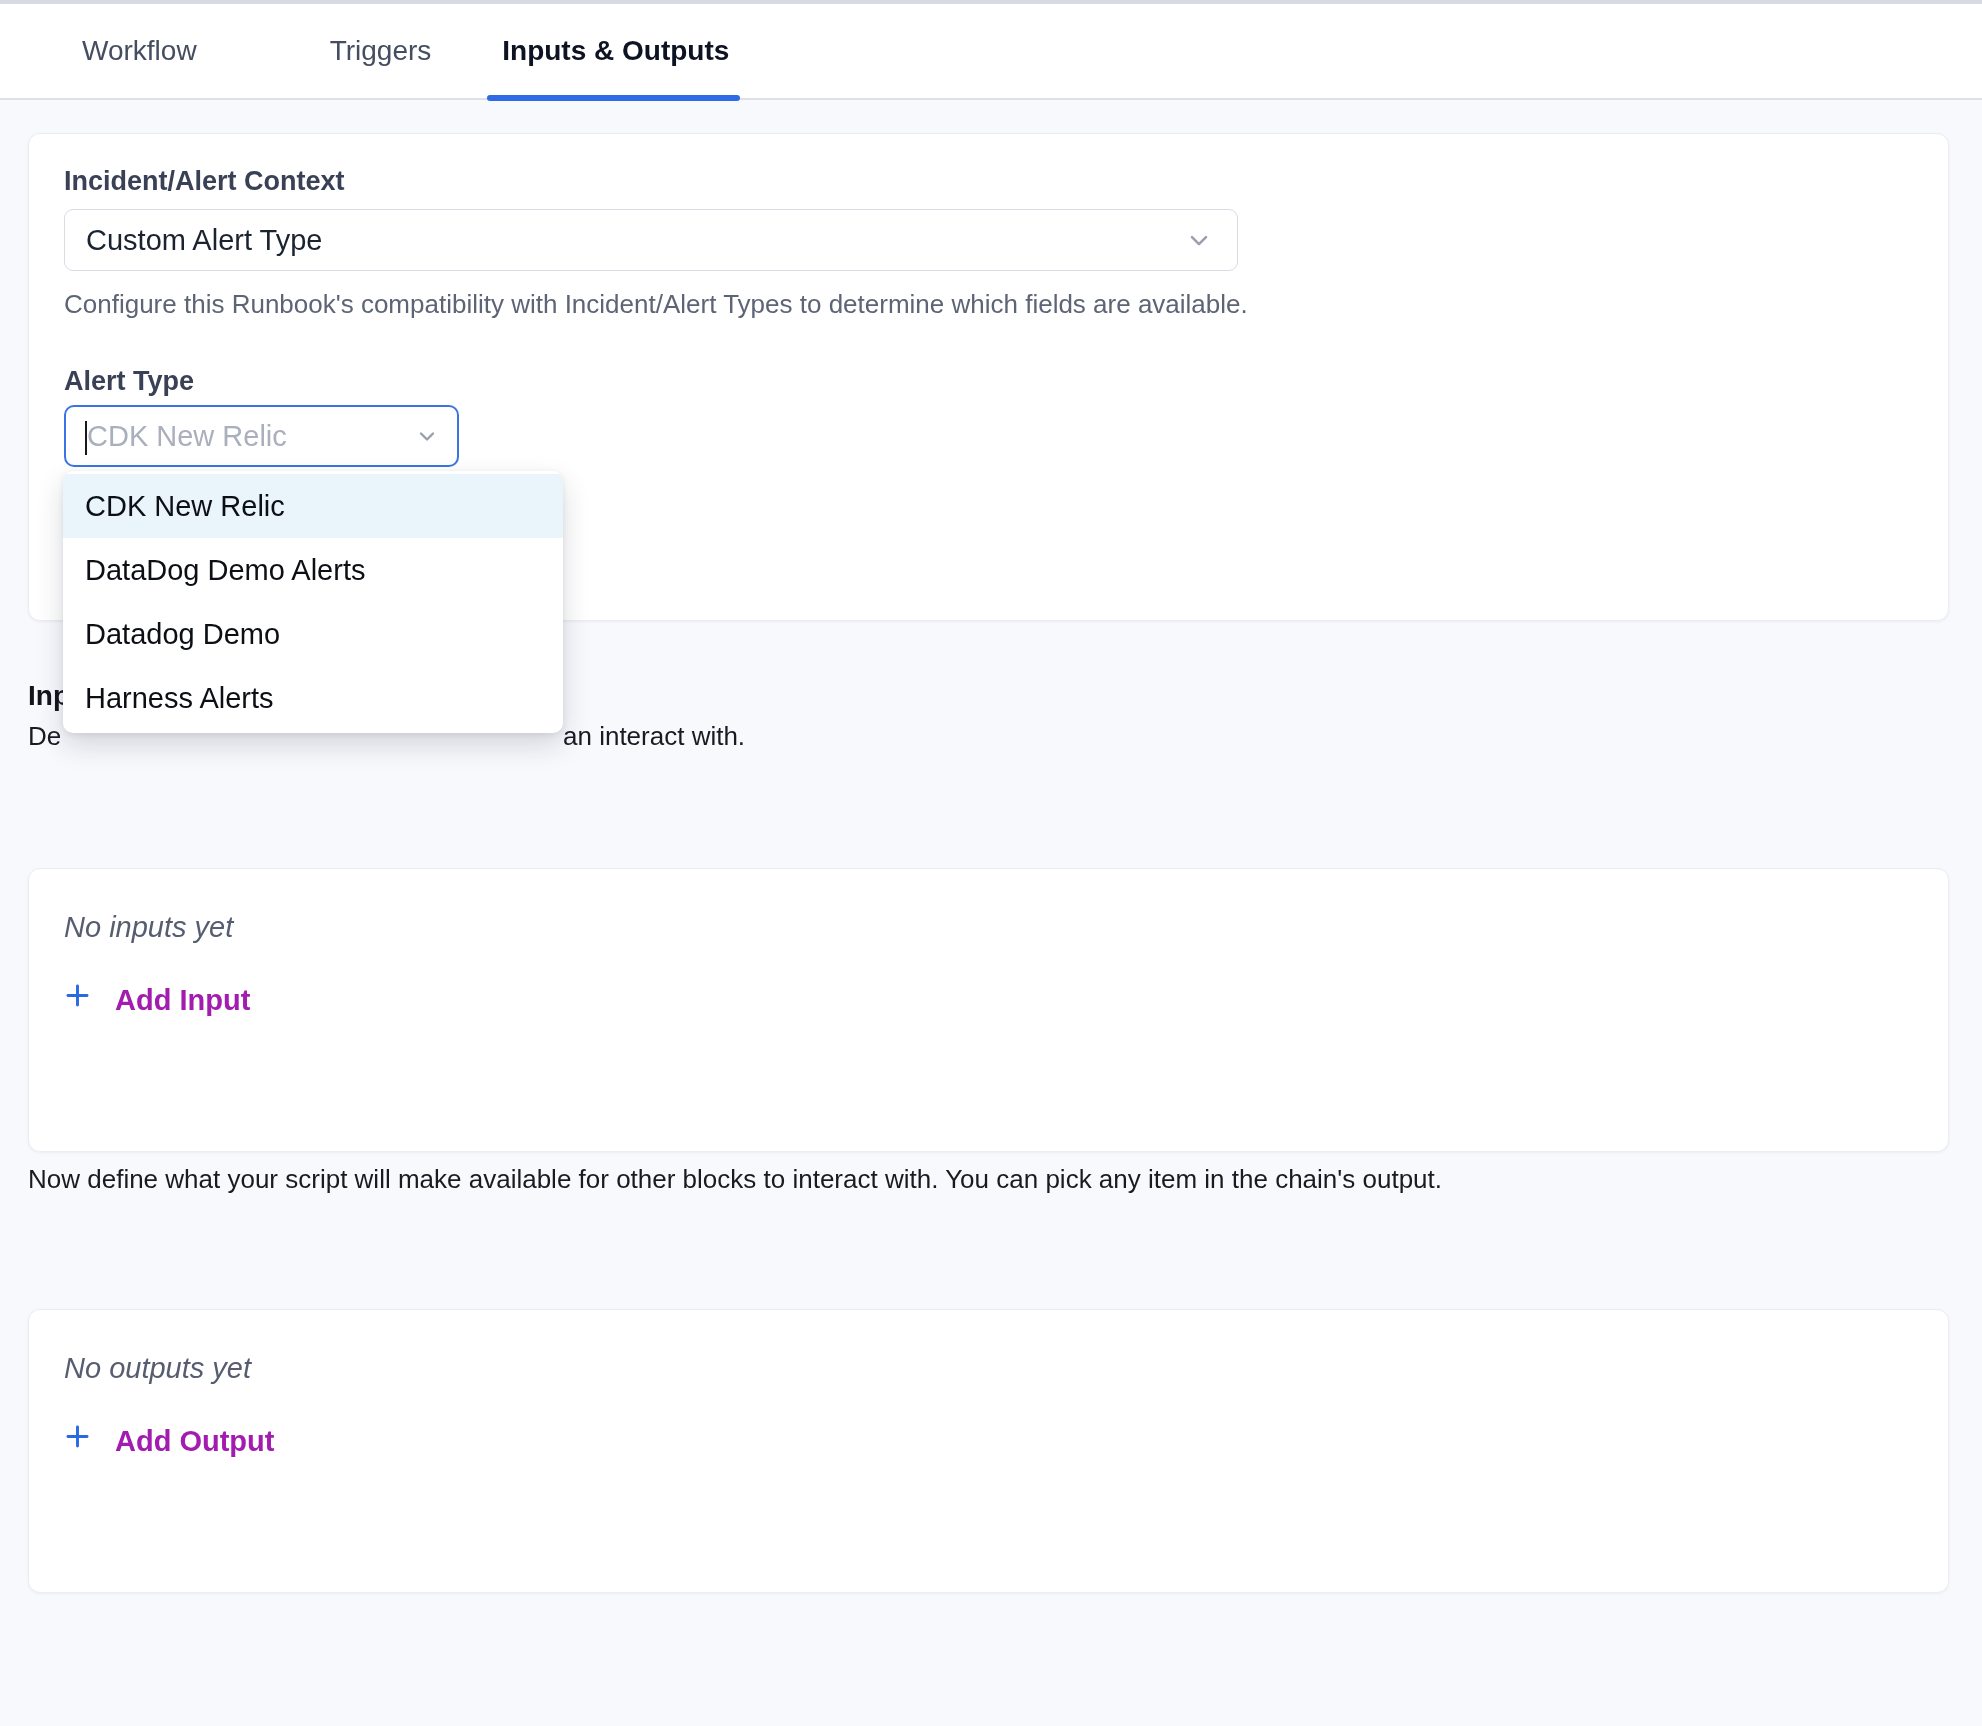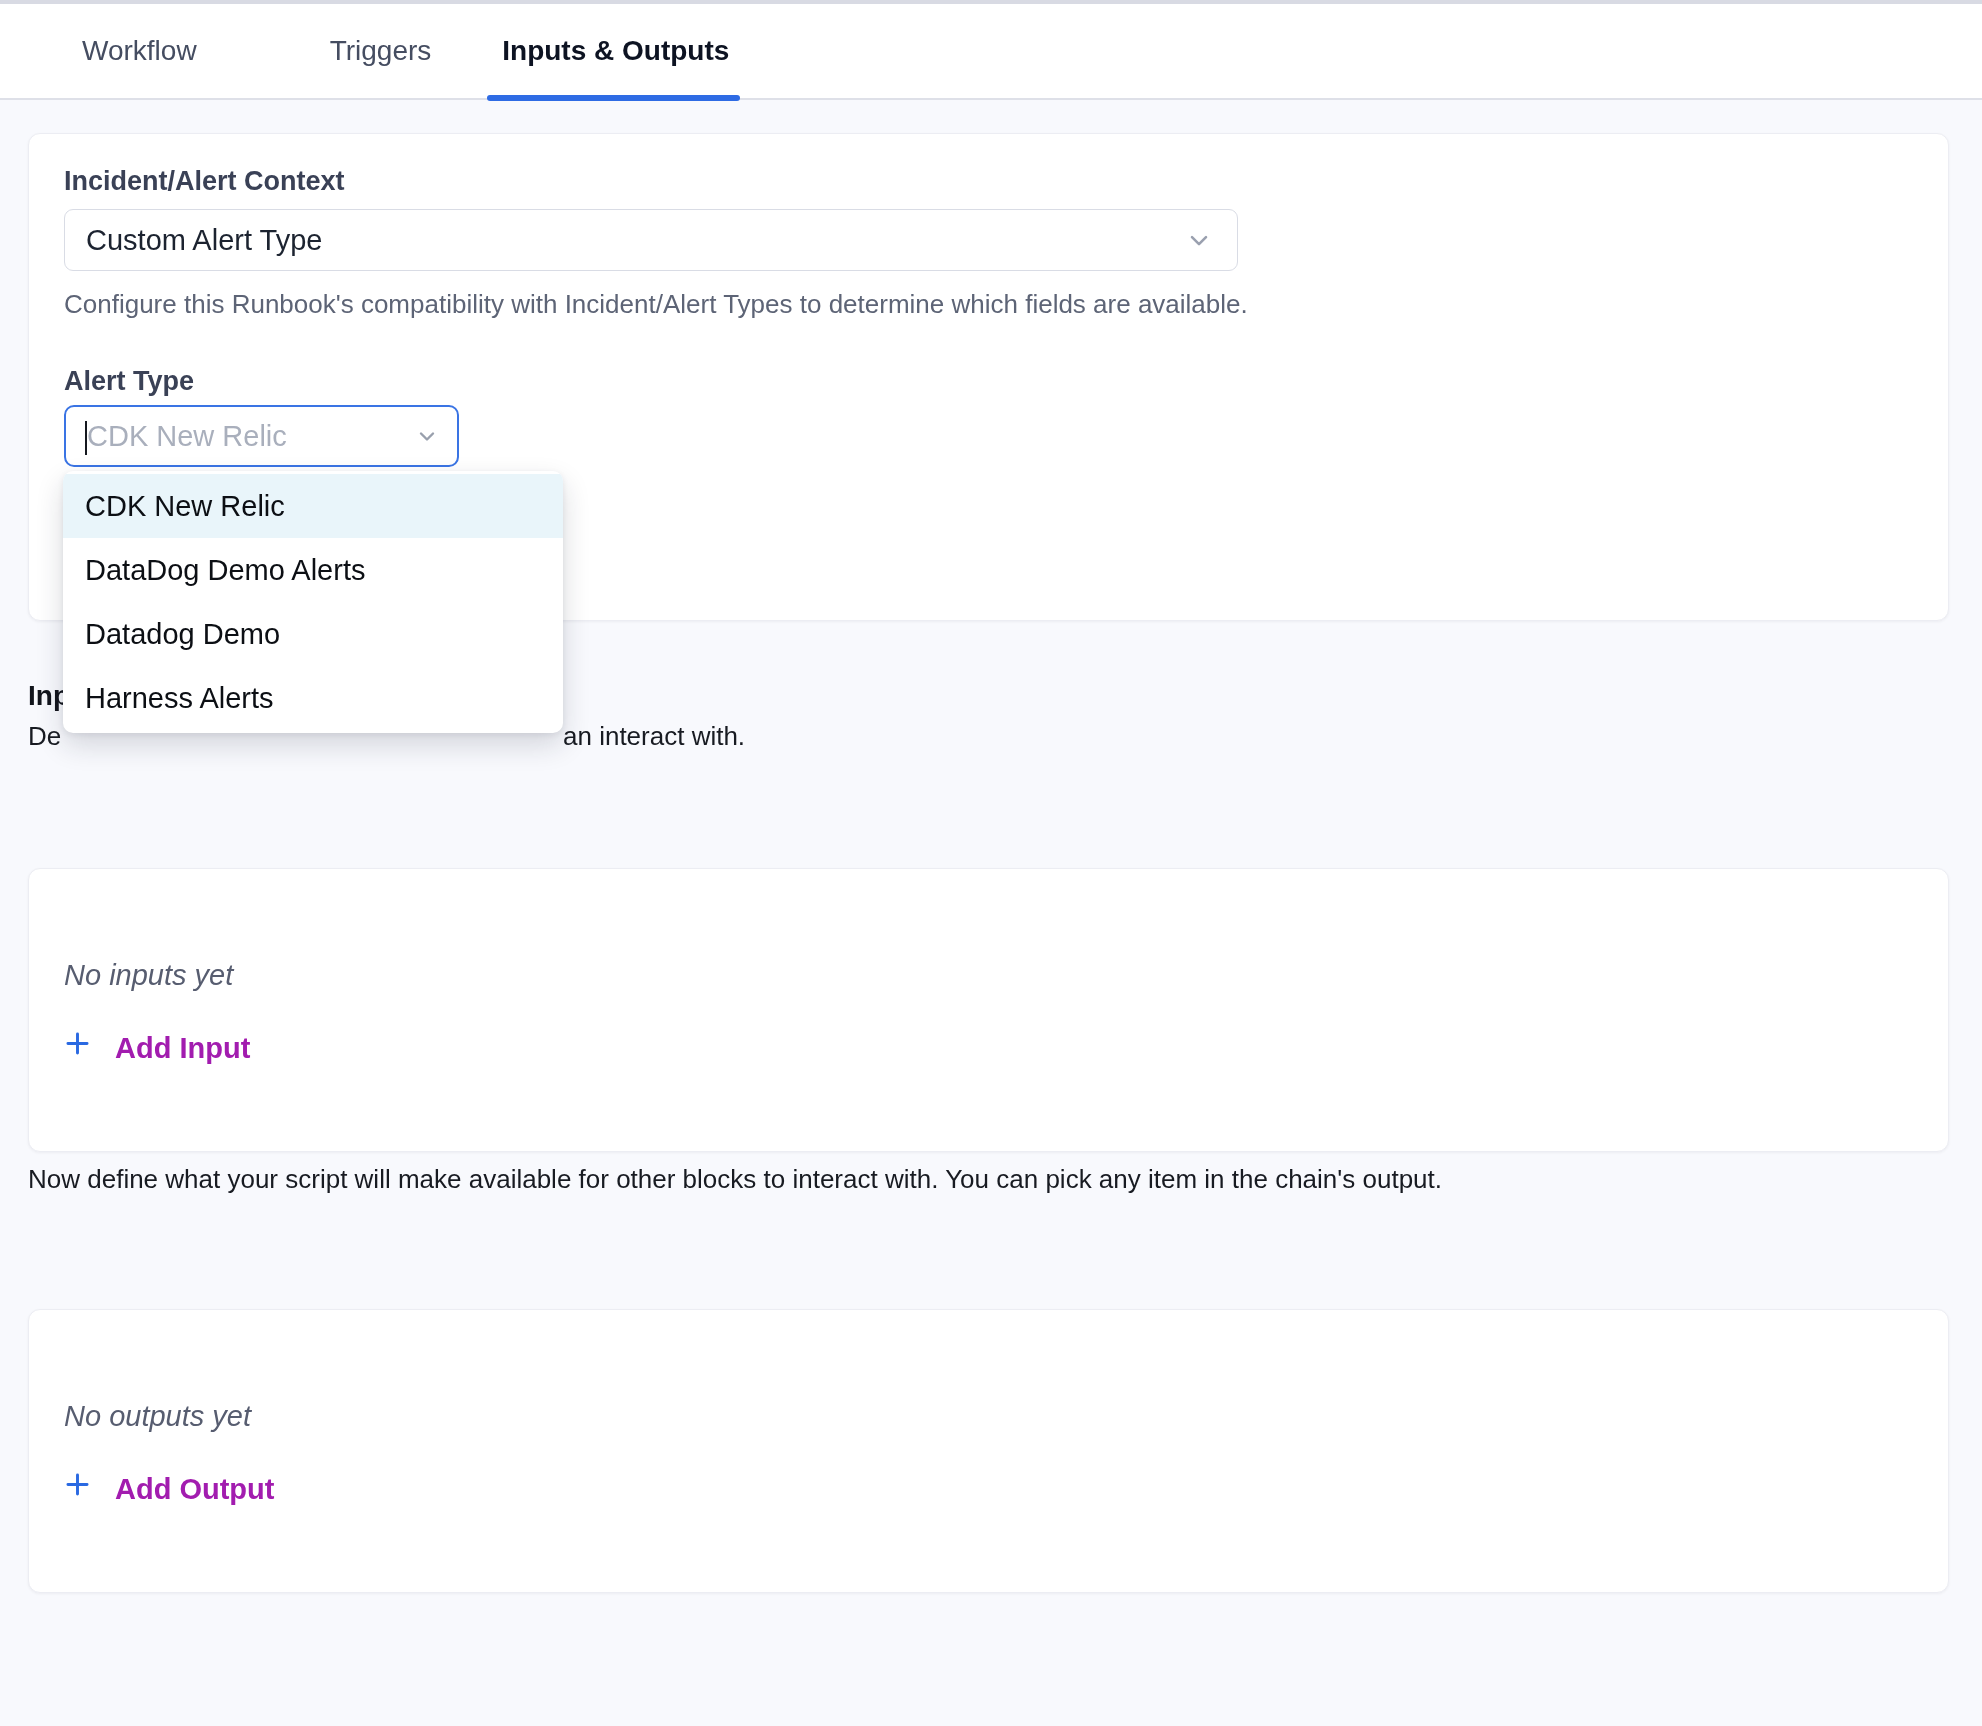--- a/index.html
+++ b/index.html
@@ -94,21 +94,21 @@
   }
   .section-desc {
     margin:6px 28px 0 28px;
     font-size:26px; line-height:34px; color:#181b22;
     position:relative;
   }
   .frag-end { position:absolute; left:535px; top:0; }
   .empty-card { height:284px; padding:40px 35px; }
   .inputs-card { margin-top:115px; }
   .outputs-card { margin-top:113px; }
-  .empty-text { font-style:italic; font-size:29px; line-height:36px; color:#575d70;margin-top:48px; }
+  .empty-text { font-style:italic; font-size:29px; line-height:36px; color:#575d70; }
   .add-btn {
     margin-top:37px;
     display:flex; align-items:flex-start; gap:24px;
     font-size:29px; font-weight:700; color:#a21caf;
     line-height:36px;
     cursor:pointer; width:max-content;
   }
   .outputs-head { margin-top:60px; }
   .outputs-desc { margin-top:10px; }
 </style>

